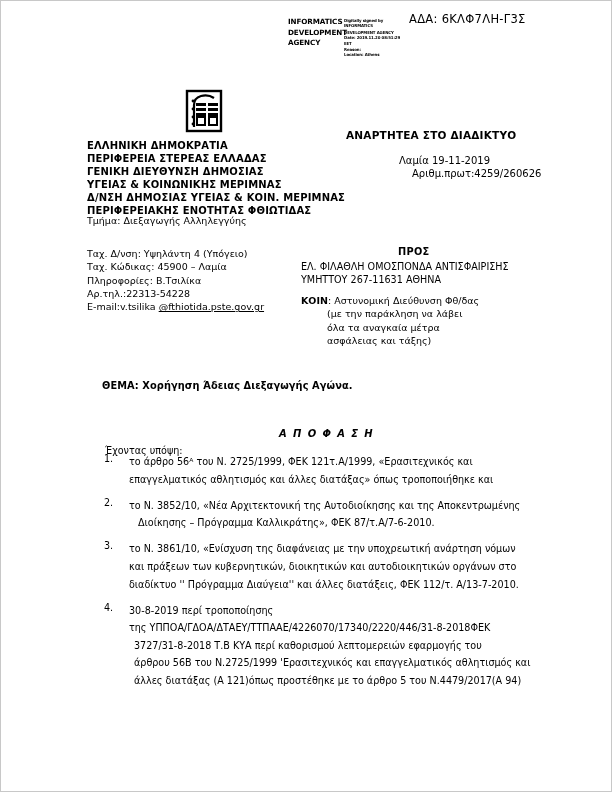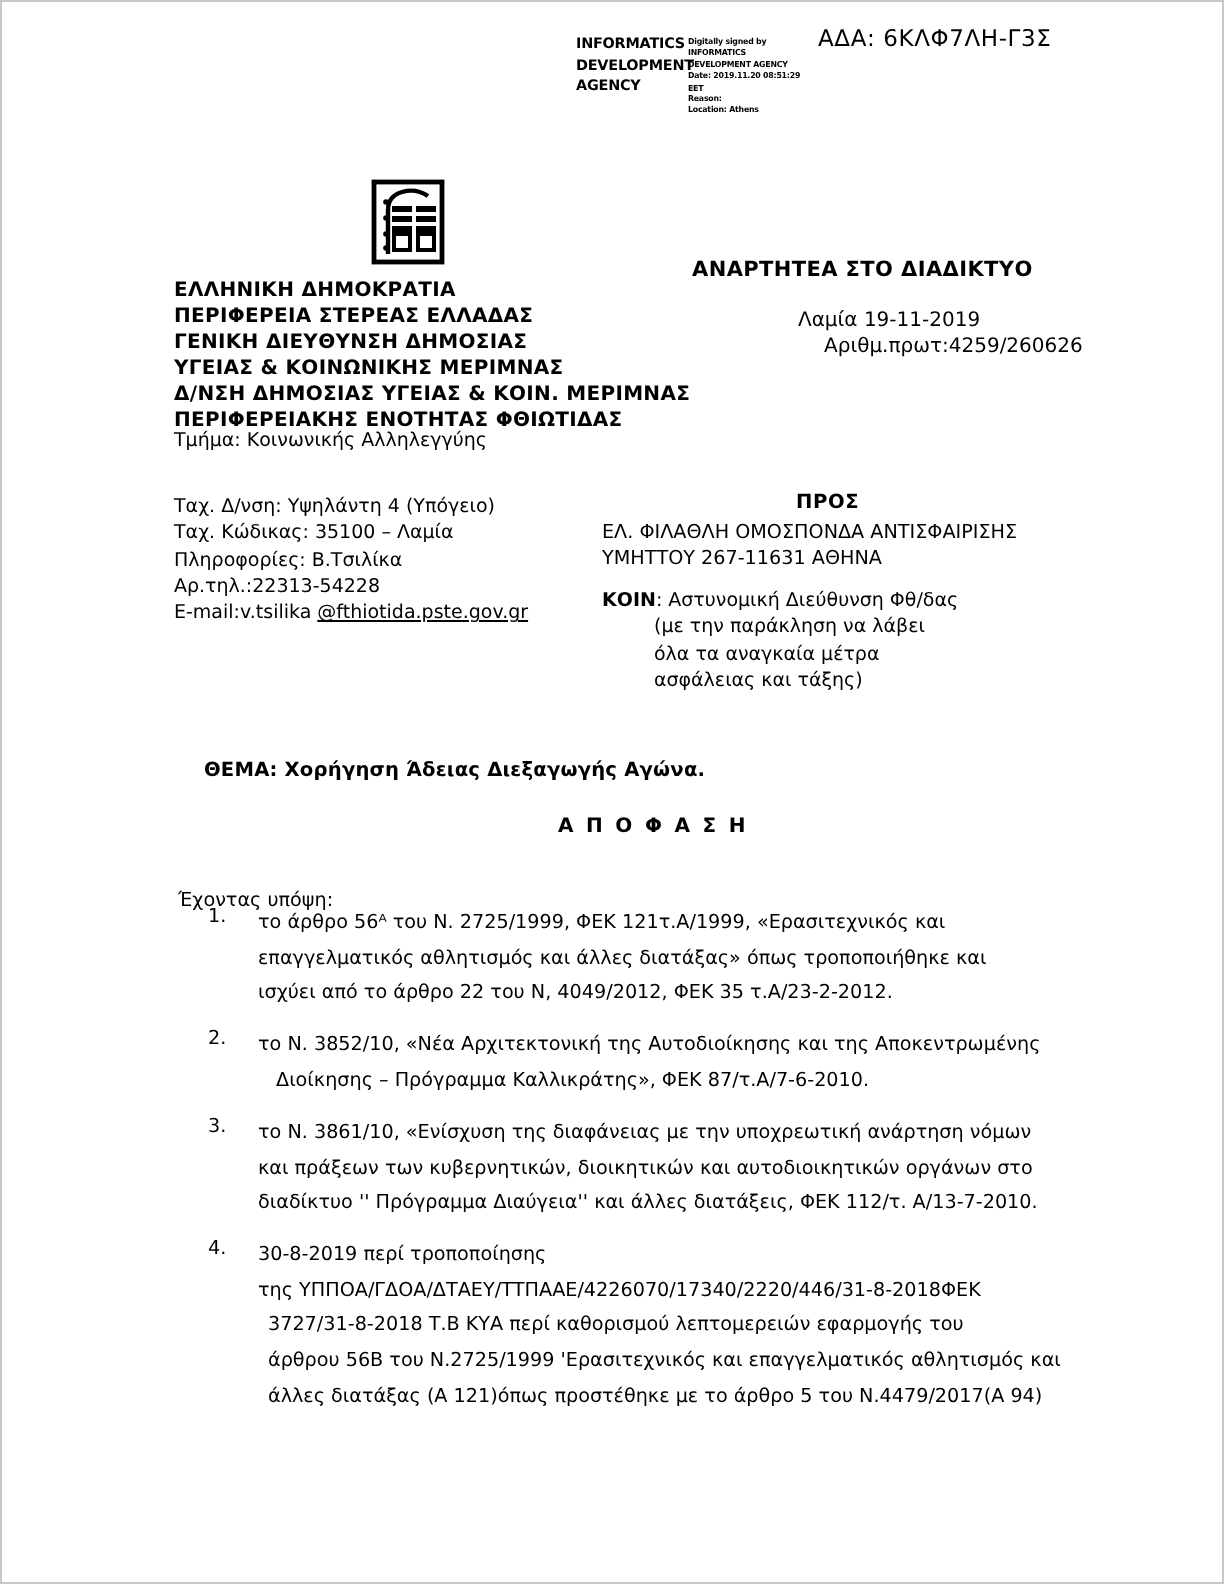--- a/index.html
+++ b/index.html
@@ -176,31 +176,32 @@
     left: 101px;
     font-size: 9.8px;
     font-weight: bold;
     letter-spacing: 0.1px;
     white-space: nowrap;
   }
 
   
   .apofasi {
     position: absolute;
-    top: 407px;
+    top: 427px;
     left: 278px;
     font-size: 10px;
     font-weight: bold;
     letter-spacing: 1.4px;
     white-space: nowrap;
+    font-style: italic;
   }
   .exontas {
     position: absolute;
     top: 444px;
-    left: 88px;
+    left: 104px;
     font-size: 9.6px;
     white-space: nowrap;
   }
 
   
   .items {
     position: absolute;
     top: 452px;
     left: 98px;
     width: 432px;
@@ -274,25 +275,25 @@
   <div class="proto-line">Αριθμ.πρωτ:4259/260626</div>
 
   <div class="org-block">
     <div>ΕΛΛΗΝΙΚΗ ΔΗΜΟΚΡΑΤΙΑ</div>
     <div>ΠΕΡΙΦΕΡΕΙΑ ΣΤΕΡΕΑΣ ΕΛΛΑΔΑΣ</div>
     <div>ΓΕΝΙΚΗ ΔΙΕΥΘΥΝΣΗ ΔΗΜΟΣΙΑΣ</div>
     <div>ΥΓΕΙΑΣ &amp; ΚΟΙΝΩΝΙΚΗΣ ΜΕΡΙΜΝΑΣ</div>
     <div>Δ/ΝΣΗ ΔΗΜΟΣΙΑΣ ΥΓΕΙΑΣ &amp; ΚΟΙΝ. ΜΕΡΙΜΝΑΣ</div>
     <div>ΠΕΡΙΦΕΡΕΙΑΚΗΣ ΕΝΟΤΗΤΑΣ ΦΘΙΩΤΙΔΑΣ</div>
   </div>
-  <div class="dept-line">Τμήμα: Κοινωνικής Αλληλεγγύης</div>
+  <div class="dept-line">Τμήμα: Διεξαγωγής Αλληλεγγύης</div>
 
   <div class="contact-block">
     <div>Ταχ. Δ/νση: Υψηλάντη 4 (Υπόγειο)</div>
-    <div>Ταχ. Κώδικας: 35100 – Λαμία</div>
+    <div>Ταχ. Κώδικας: 45900 – Λαμία</div>
     <div>Πληροφορίες: Β.Τσιλίκα</div>
     <div>Αρ.τηλ.:22313-54228</div>
     <div>
       <span>E-mail:v.tsilika </span><span class="email-link">@fthiotida.pste.gov.gr</span>
     </div>
   </div>
 
   <div class="pros-title">ΠΡΟΣ</div>
   <div class="pros-lines">
     <div>ΕΛ. ΦΙΛΑΘΛΗ ΟΜΟΣΠΟΝΔΑ ΑΝΤΙΣΦΑΙΡΙΣΗΣ</div>
@@ -311,21 +312,20 @@
   <div class="apofasi">Α Π Ο Φ Α Σ Η</div>
   <div class="exontas">Έχοντας υπόψη:</div>
 
   <div class="items">
 
     <div class="item">
       <span class="num">1.</span>
       <div class="body">
         <span class="ln">το άρθρο  56ᴬ  του  Ν. 2725/1999,  ΦΕΚ  121τ.Α/1999,  «Ερασιτεχνικός  και</span>
         <span class="ln">επαγγελματικός  αθλητισμός  και  άλλες  διατάξας»  όπως     τροποποιήθηκε  και</span>
-        <span class="ln">ισχύει από το άρθρο 22 του Ν, 4049/2012, ΦΕΚ 35 τ.Α/23-2-2012.</span>
       </div>
     </div>
 
     <div class="item">
       <span class="num">2.</span>
       <div class="body">
         <span class="ln">το Ν. 3852/10, «Νέα  Αρχιτεκτονική  της  Αυτοδιοίκησης  και  της  Αποκεντρωμένης</span>
         <span class="ln ind">Διοίκησης – Πρόγραμμα Καλλικράτης», ΦΕΚ 87/τ.Α/7-6-2010.</span>
       </div>
     </div>

